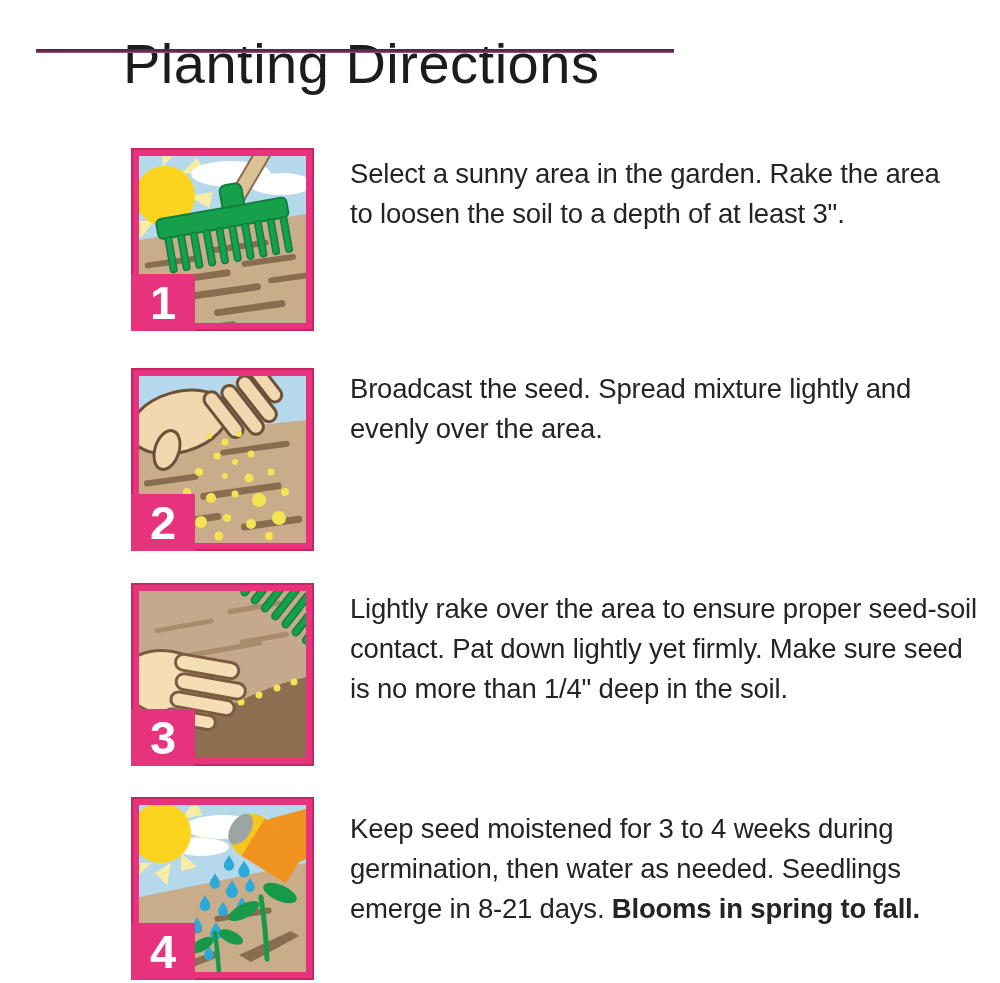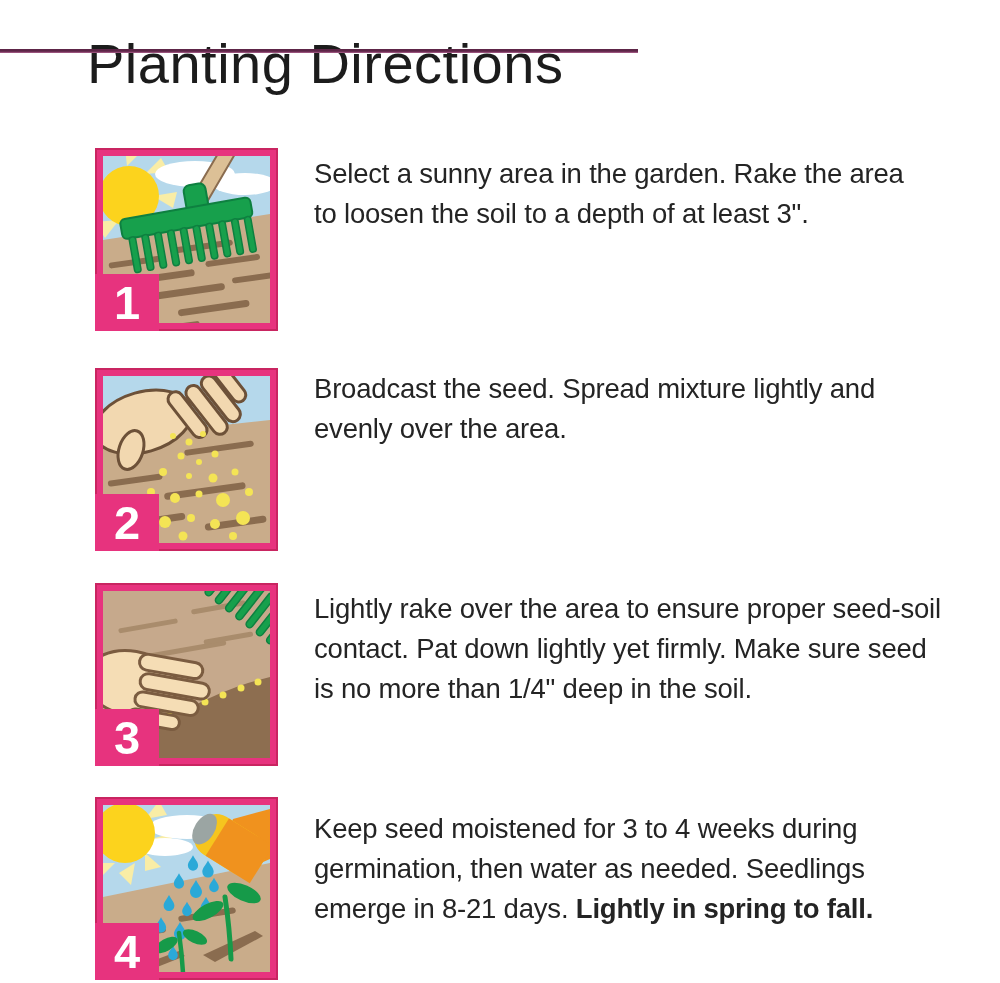--- a/index.html
+++ b/index.html
@@ -1,20 +1,20 @@
 <!DOCTYPE html>
 <html><head>
 <meta charset="utf-8">
 <style>
   html,body{margin:0;padding:0;}
   body{
     width:1000px;height:983px;background:#ffffff;position:relative;overflow:hidden;
     font-family:"Liberation Sans", sans-serif;
   }
-  .page{position:absolute;inset:0;}
+  .page{position:absolute;inset:0;margin-left:36px;}
   .title{
     position:absolute;left:87px;top:-7px;
     font-size:56px;font-weight:400;letter-spacing:0.5px;color:#1c1c1c;
     white-space:nowrap;
   }
   .title-rule{
     position:absolute;left:0;top:49px;width:638px;height:4px;
     background:linear-gradient(to bottom,#5d2547 0%,#5d2547 55%,#b06290 100%);
   }
   .art{
@@ -273,17 +273,17 @@
   <div class="step-text t3">
     <div>Lightly rake over the area to ensure proper seed-soil</div>
     <div>contact. Pat down lightly yet firmly. Make sure seed</div>
     <div>is no more than 1/4" deep in the soil.</div>
   </div>
 
   <div class="step-text t4">
     <div>Keep seed moistened for 3 to 4 weeks during</div>
     <div>germination, then water as needed. Seedlings</div>
     <div>
-      <span>emerge in 8-21 days. </span><span class="bold">Lightly in spring to fall.</span>
+      <span>emerge in 8-21 days. </span><span class="bold">Blooms in spring to fall.</span>
     </div>
   </div>
 
 </div>
 
 </body></html>

